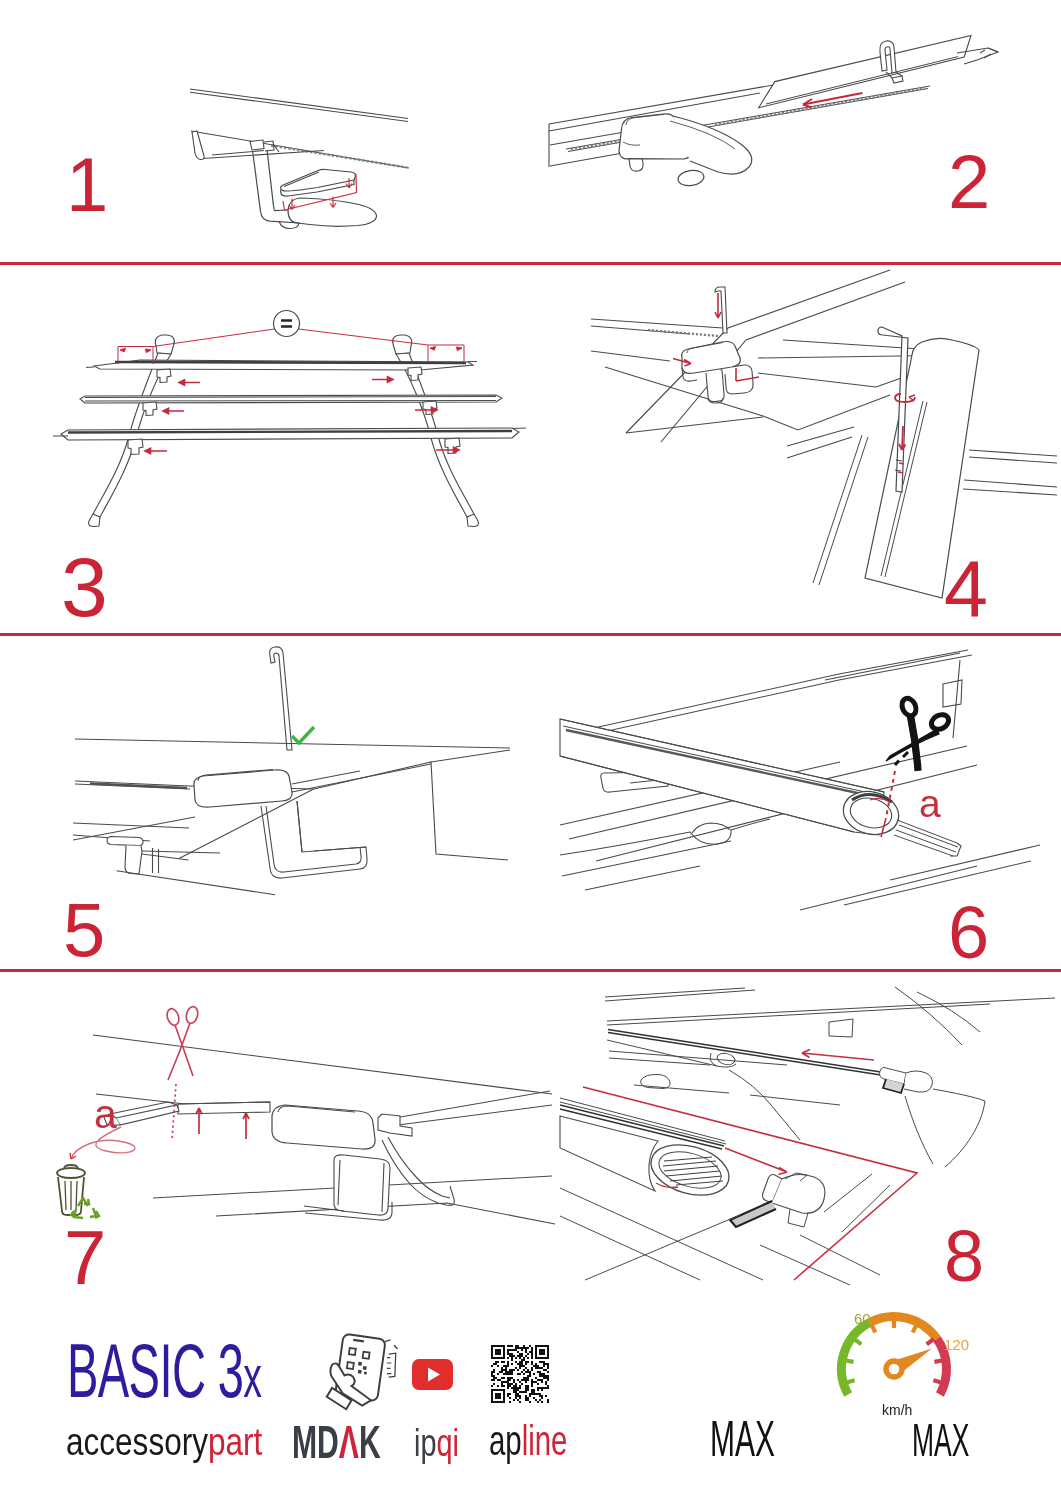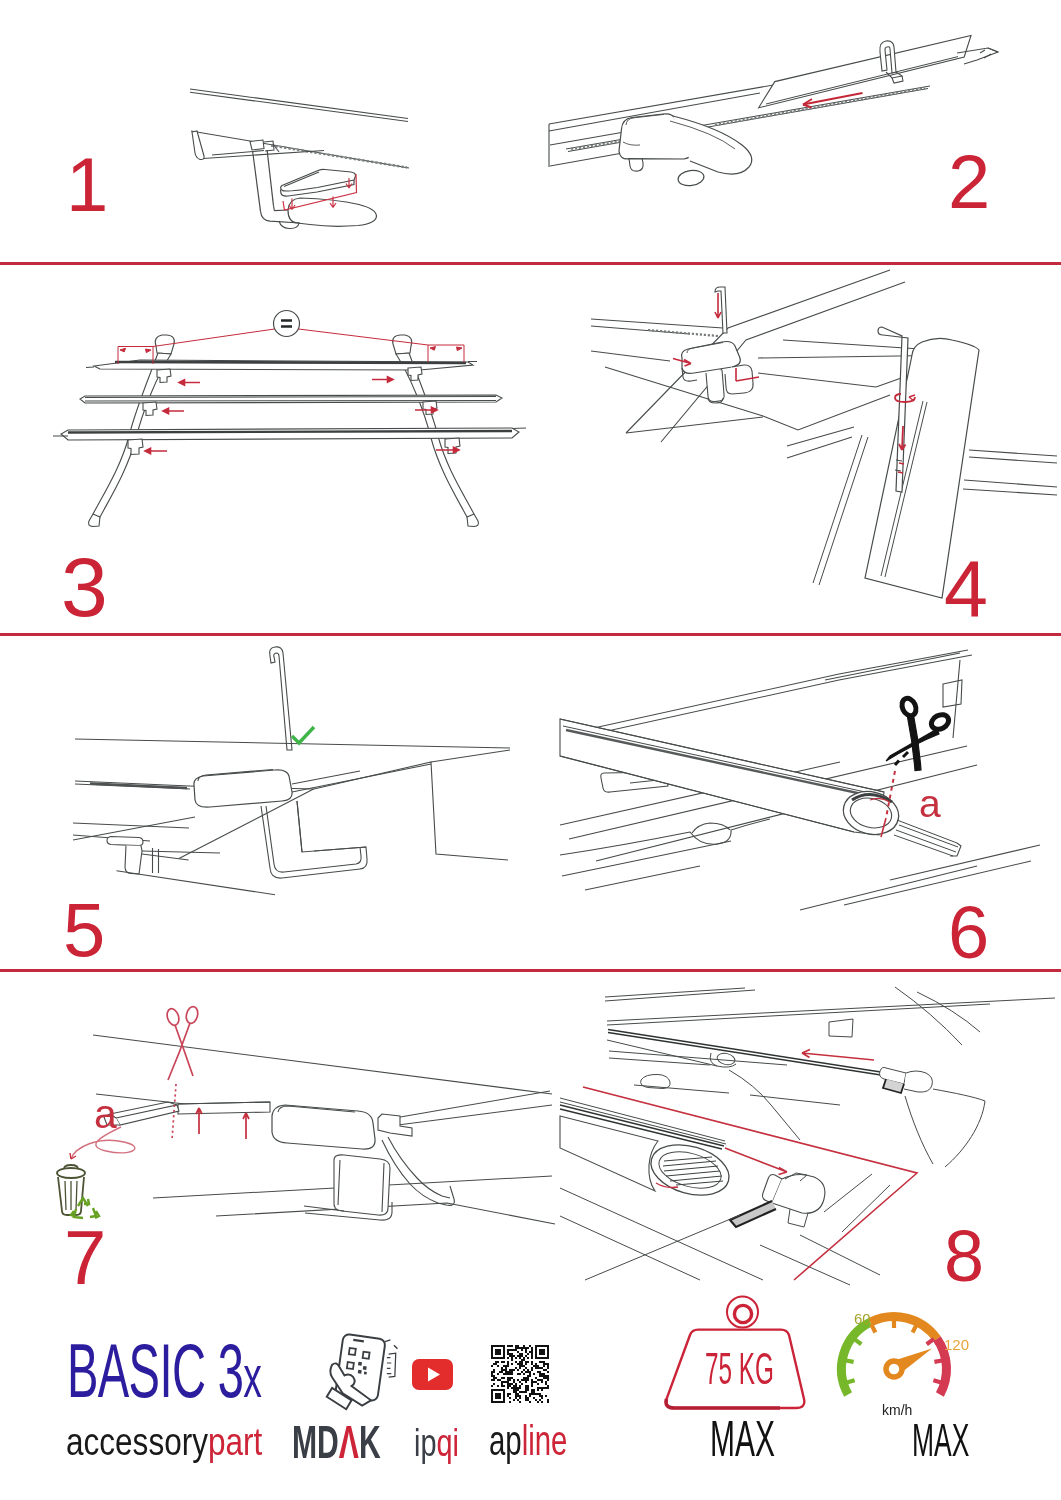--- a/index.html
+++ b/index.html
@@ -658,29 +658,20 @@
         <rect x="9" y="28" width="1" height="1"></rect>
         <rect x="14" y="28" width="1" height="1"></rect>
         <rect x="19" y="28" width="1" height="1"></rect>
         <rect x="23" y="28" width="1" height="1"></rect>
         <rect x="25" y="28" width="1" height="1"></rect>
         <rect x="28" y="28" width="1" height="1"></rect>
       </svg>
     </div>
     <div class="abs" style="left:489px;top:130px;font-size:42px;line-height:1;color:#191919;transform:scaleX(0.70);transform-origin:0 0;white-space:nowrap;">ap<span style="color:#cd2438;">line</span></div>
 
-    <div class="abs" style="left:660px;top:5px;">
-      <svg width="150" height="120" viewBox="0 0 150 120" fill="none">
-        <circle cx="82.5" cy="17" r="15.5" stroke="#cb2438" stroke-width="2"></circle>
-        <circle cx="83" cy="19" r="8.6" stroke="#cb2438" stroke-width="3.4"></circle>
-        <path d="M44,34.6 L121,34.6 Q127,34.6 129,40 L144,104 Q146,113 136,113 L14.5,113 Q4,113 6.5,104 L30,40 Q32,34.6 38,34.6 Z" stroke="#cb2438" stroke-width="2.4" fill="#ffffff"></path>
-        <path d="M6.5,104 Q4,113 14.5,113 L120,113" stroke="#b51f33" stroke-width="3.6"></path>
-        <text x="45" y="89" font-size="44" fill="#cb2438" font-family="Liberation Sans" textLength="69" lengthAdjust="spacingAndGlyphs">75 KG</text>
-      </svg>
-    </div>
 
     <div class="abs" style="left:832px;top:18px;">
       <svg width="140" height="115" viewBox="0 0 140 115" fill="none">
         <path d="M16.1,86.5 A52.5 52.5 0 0 1 38.2,14.2" stroke="#76b82a" stroke-width="9"></path>
         <path d="M38.2,14.2 A52.5 52.5 0 0 1 105.0,30.9" stroke="#e2881f" stroke-width="9"></path>
         <path d="M105.0,30.9 A52.5 52.5 0 0 1 107.9,86.5" stroke="#d43a52" stroke-width="9"></path>
         <path d="M13.9,74.8 L22.6,72.3" stroke="#76b82a" stroke-width="4.2"></path>
         <path d="M12.8,52.3 L21.6,53.9" stroke="#76b82a" stroke-width="4.2"></path>
         <path d="M22.1,30.9 L29.3,36.3" stroke="#76b82a" stroke-width="4.2"></path>
         <path d="M39.3,16.4 L43.4,24.5" stroke="#e2881f" stroke-width="4.2"></path>

